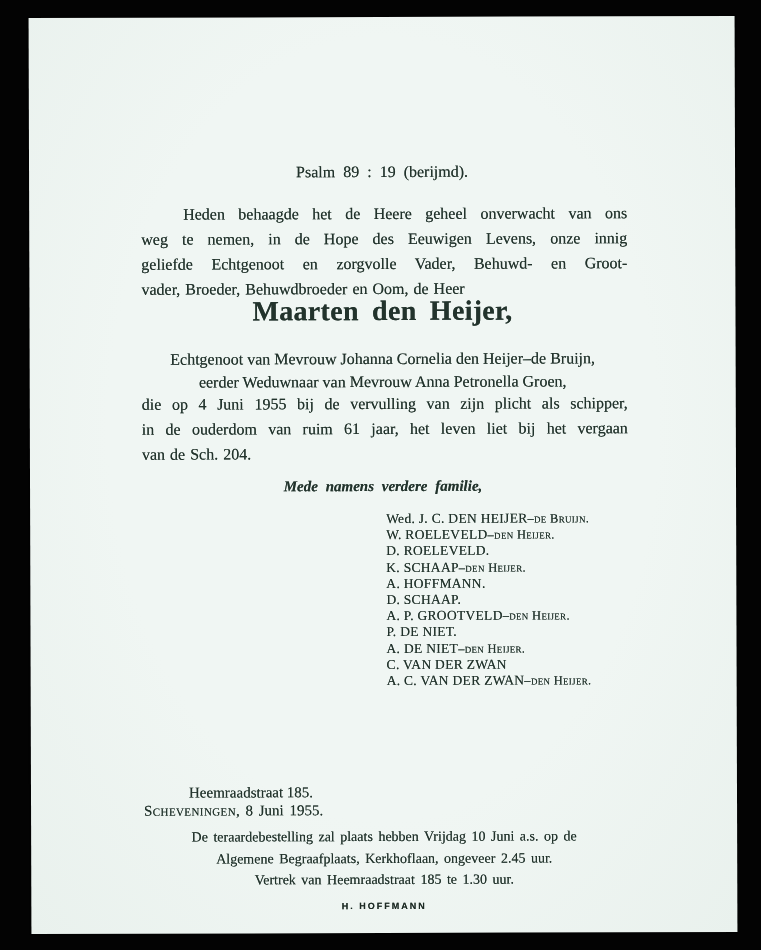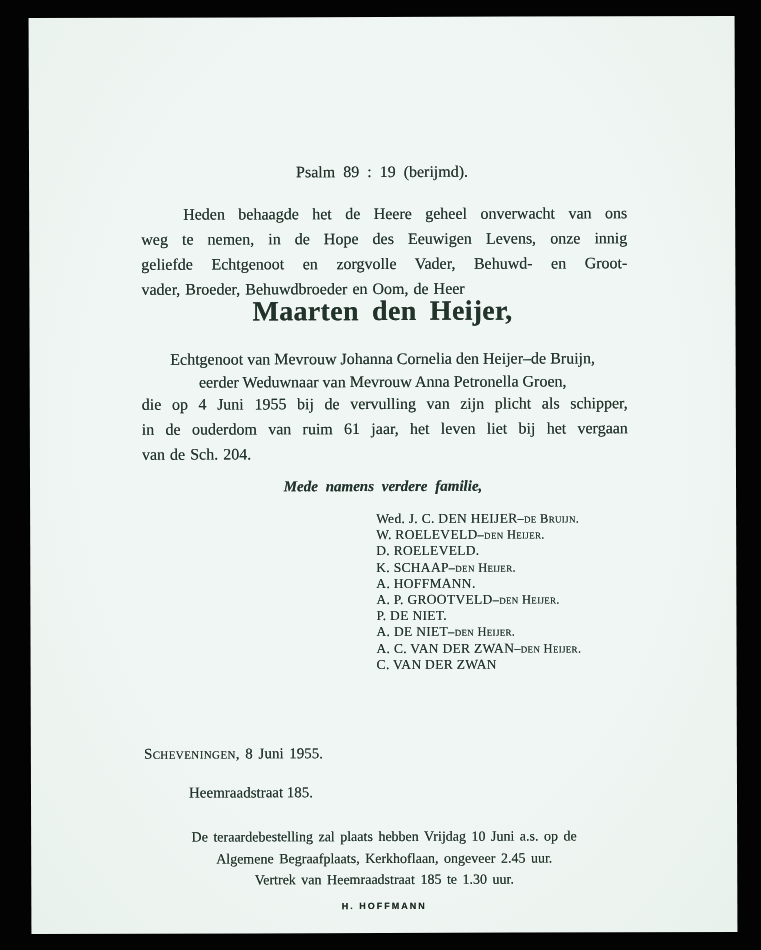--- a/index.html
+++ b/index.html
@@ -58,34 +58,34 @@
   }
   .on-behalf {
     top: 461px; left: 0; right: 0;
     text-align: center;
     font-style: italic;
     font-weight: bold;
     font-size: 15px;
     word-spacing: 4px;
   }
   .mourners {
-    top: 494px; left: 346px;
+    top: 494px; left: 356px;
     font-size: 13.5px;
     line-height: 16.2px;
     letter-spacing: 0.3px;
     white-space: nowrap;
   }
   .m-suffix {
     font-variant: small-caps;
     font-size: 12.5px;
   }
   .grandchildren { padding-left: 96px; }
 
   .place-date {
-    top: 728px; left: 113px;
+    top: 785px; left: 113px;
     font-size: 15px;
     word-spacing: 2px;
   }
   .place-name {
     font-variant: small-caps;
     letter-spacing: 0.4px;
   }
   .address {
     top: 767px; left: 158px;
     font-size: 15px;
@@ -135,25 +135,26 @@
   </div>
 
   <div class="abs on-behalf">Mede namens verdere familie,</div>
 
   <div class="abs mourners">
     <div class="mourner"><span class="m-main">Wed. J. C. DEN HEIJER</span><span class="m-suffix">–de Bruijn.</span></div>
     <div class="mourner"><span class="m-main">W. ROELEVELD</span><span class="m-suffix">–den Heijer.</span></div>
     <div class="mourner"><span class="m-main">D. ROELEVELD.</span><span class="m-suffix"></span></div>
     <div class="mourner"><span class="m-main">K. SCHAAP</span><span class="m-suffix">–den Heijer.</span></div>
     <div class="mourner"><span class="m-main">A. HOFFMANN.</span><span class="m-suffix"></span></div>
+    <div class="mourner"><span class="m-main">D. SCHAAP.</span><span class="m-suffix"></span></div>
     <div class="mourner"><span class="m-main">A. P. GROOTVELD</span><span class="m-suffix">–den Heijer.</span></div>
     <div class="mourner"><span class="m-main">P. DE NIET.</span><span class="m-suffix"></span></div>
     <div class="mourner"><span class="m-main">A. DE NIET</span><span class="m-suffix">–den Heijer.</span></div>
+    <div class="mourner"><span class="m-main">C. VAN DER ZWAN</span><span class="m-suffix"></span></div>
     <div class="mourner"><span class="m-main">A. C. VAN DER ZWAN</span><span class="m-suffix">–den Heijer.</span></div>
-    <div class="mourner"><span class="m-main">C. VAN DER ZWAN</span><span class="m-suffix"></span></div>
   </div>
 
   <div class="abs place-date">
     <span class="place-name">Scheveningen</span><span>, 8 Juni 1955.</span>
   </div>
 
   <div class="abs address">Heemraadstraat 185.</div>
 
   <div class="abs funeral">
     <div>De teraardebestelling zal plaats hebben Vrijdag 10 Juni a.s. op de</div>

